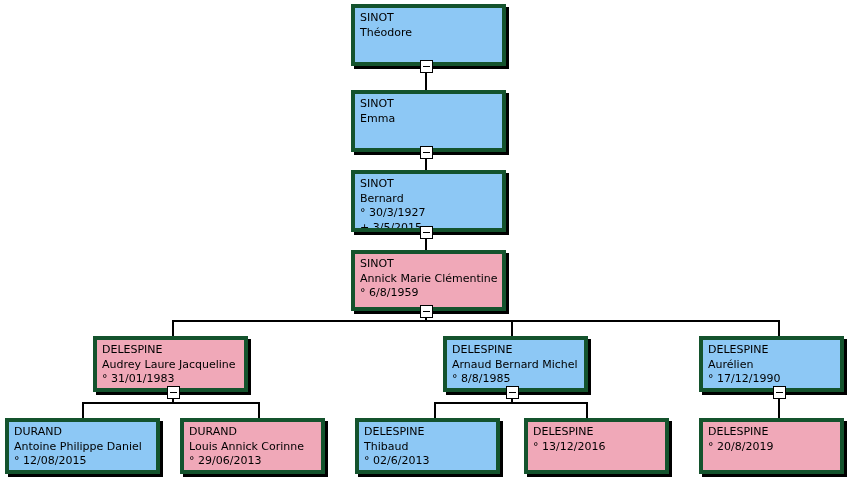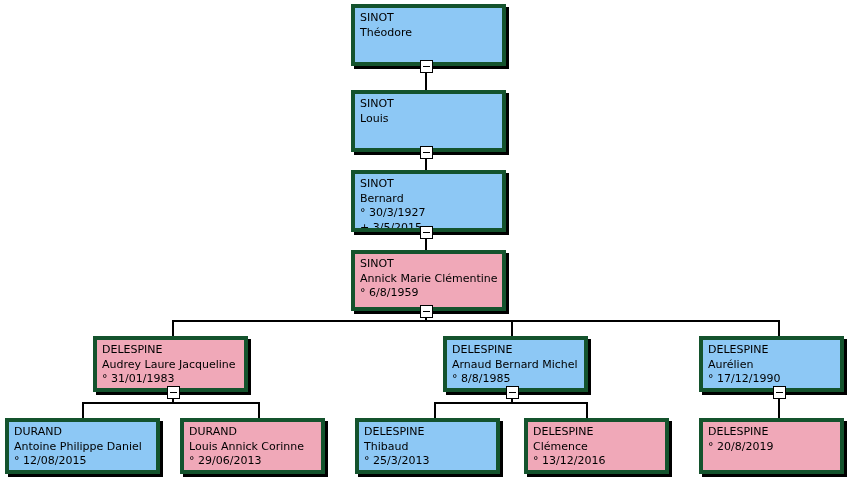--- a/index.html
+++ b/index.html
@@ -97,21 +97,21 @@
 
   <div class="conn v" style="left:778px; top:392px; height:26px;"></div>
 
   <div class="node male" style="left:351px; top:4px; width:155px; height:62px;">
     <div class="line">SINOT</div>
     <div class="line">Théodore</div>
   </div>
 
   <div class="node male" style="left:351px; top:90px; width:155px; height:62px;">
     <div class="line">SINOT</div>
-    <div class="line">Louis</div>
+    <div class="line">Emma</div>
   </div>
 
   <div class="node male" style="left:351px; top:170px; width:155px; height:62px;">
     <div class="line">SINOT</div>
     <div class="line">Bernard</div>
     <div class="line">° 30/3/1927</div>
     <div class="line">+ 3/5/2015</div>
   </div>
 
   <div class="node female" style="left:351px; top:250px; width:155px; height:61px;">
@@ -146,26 +146,25 @@
 
   <div class="node female" style="left:180px; top:418px; width:145px; height:56px;">
     <div class="line">DURAND</div>
     <div class="line">Louis Annick Corinne</div>
     <div class="line">° 29/06/2013</div>
   </div>
 
   <div class="node male" style="left:355px; top:418px; width:145px; height:56px;">
     <div class="line">DELESPINE</div>
     <div class="line">Thibaud</div>
-    <div class="line">° 25/3/2013</div>
+    <div class="line">° 02/6/2013</div>
   </div>
 
   <div class="node female" style="left:524px; top:418px; width:145px; height:56px;">
     <div class="line">DELESPINE</div>
-    <div class="line">Clémence</div>
     <div class="line">° 13/12/2016</div>
   </div>
 
   <div class="node female" style="left:699px; top:418px; width:145px; height:56px;">
     <div class="line">DELESPINE</div>
     <div class="line">° 20/8/2019</div>
   </div>
 
   <div class="toggle" style="left:420px; top:60px;"></div>
   <div class="toggle" style="left:420px; top:146px;"></div>

